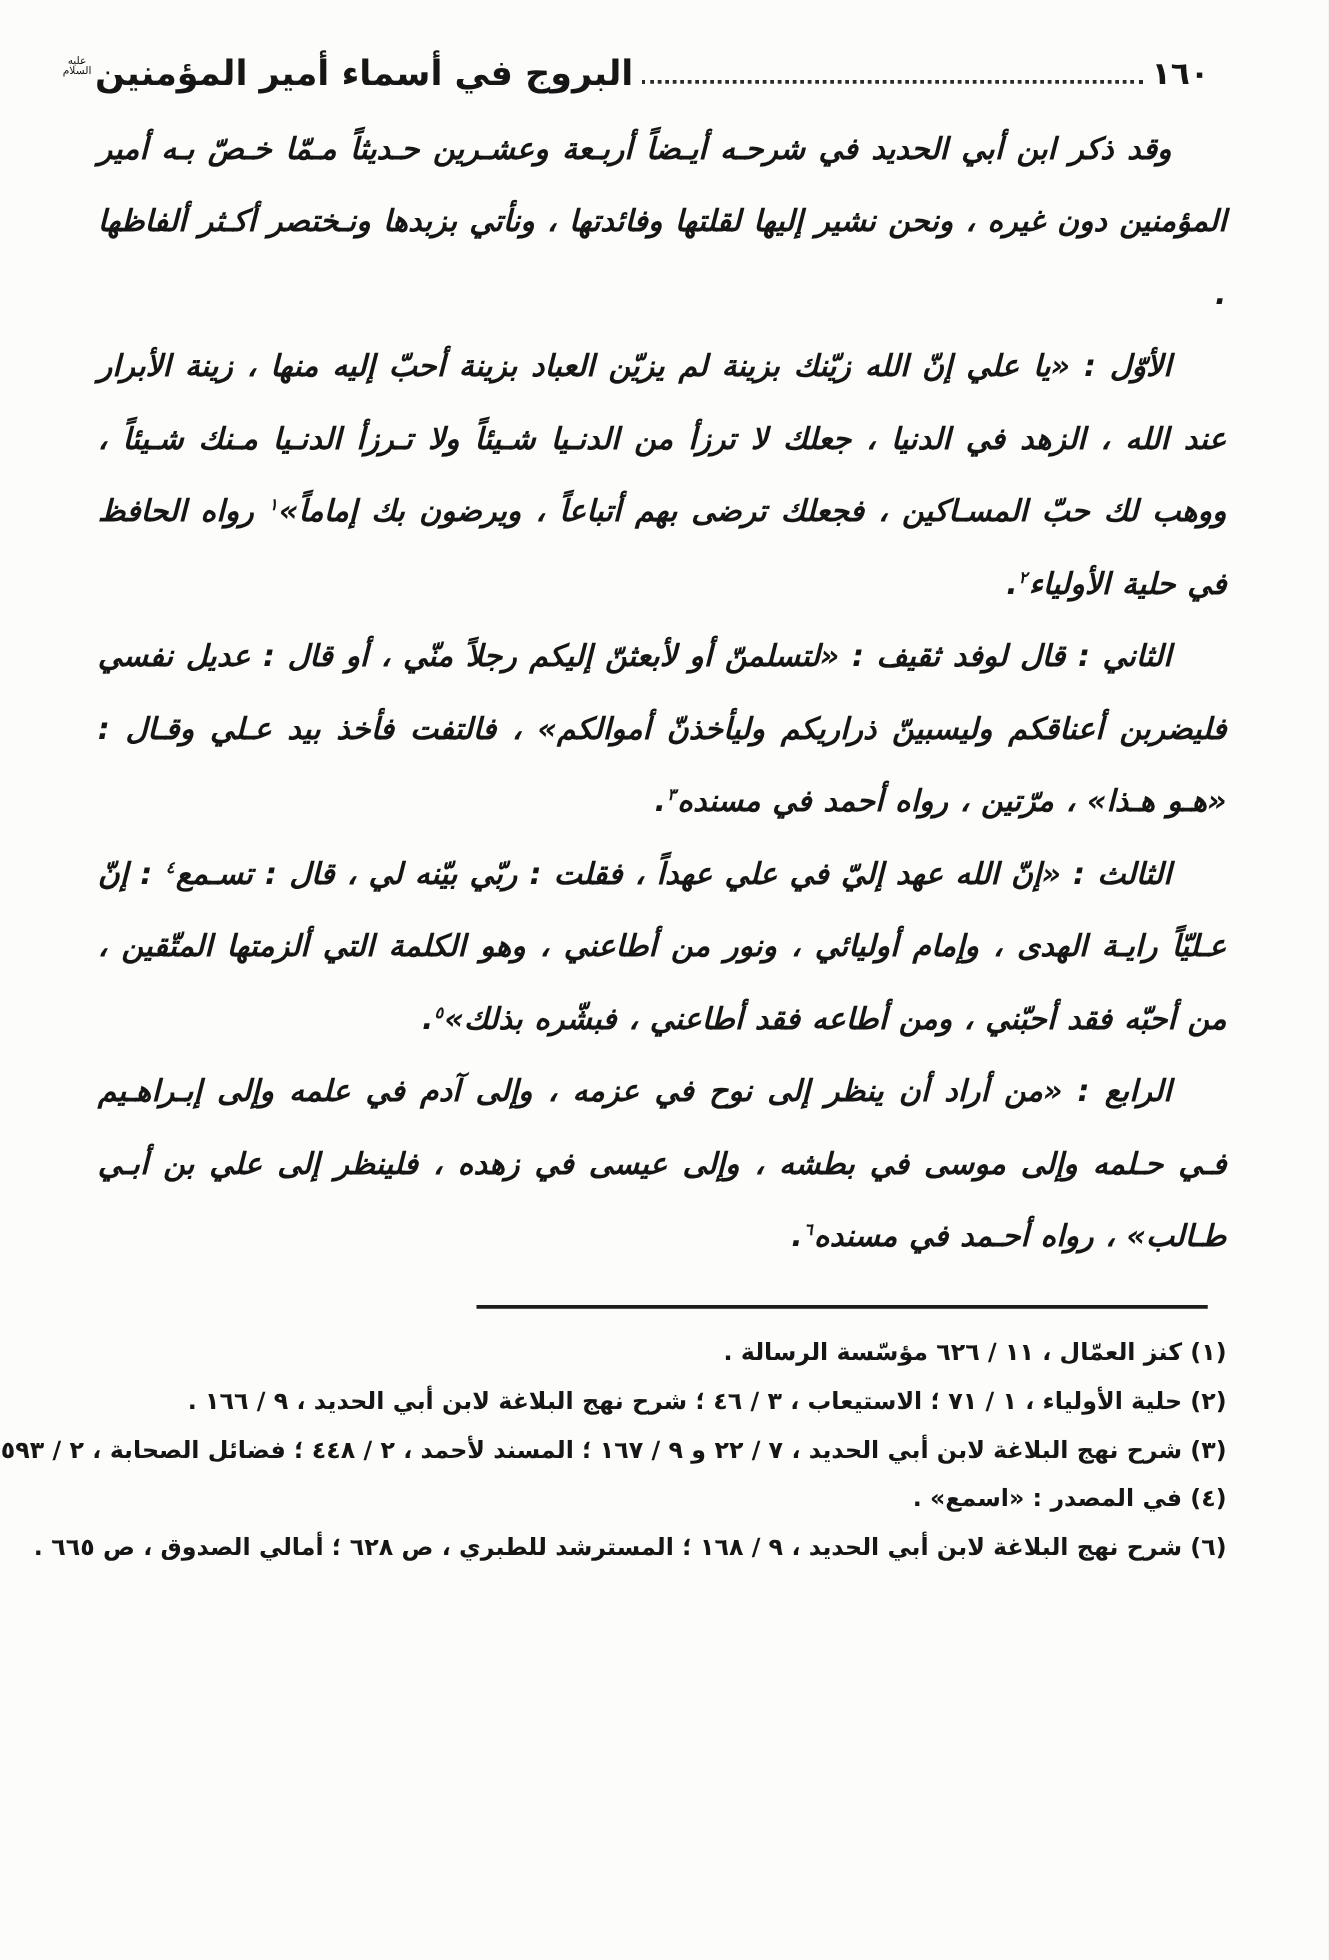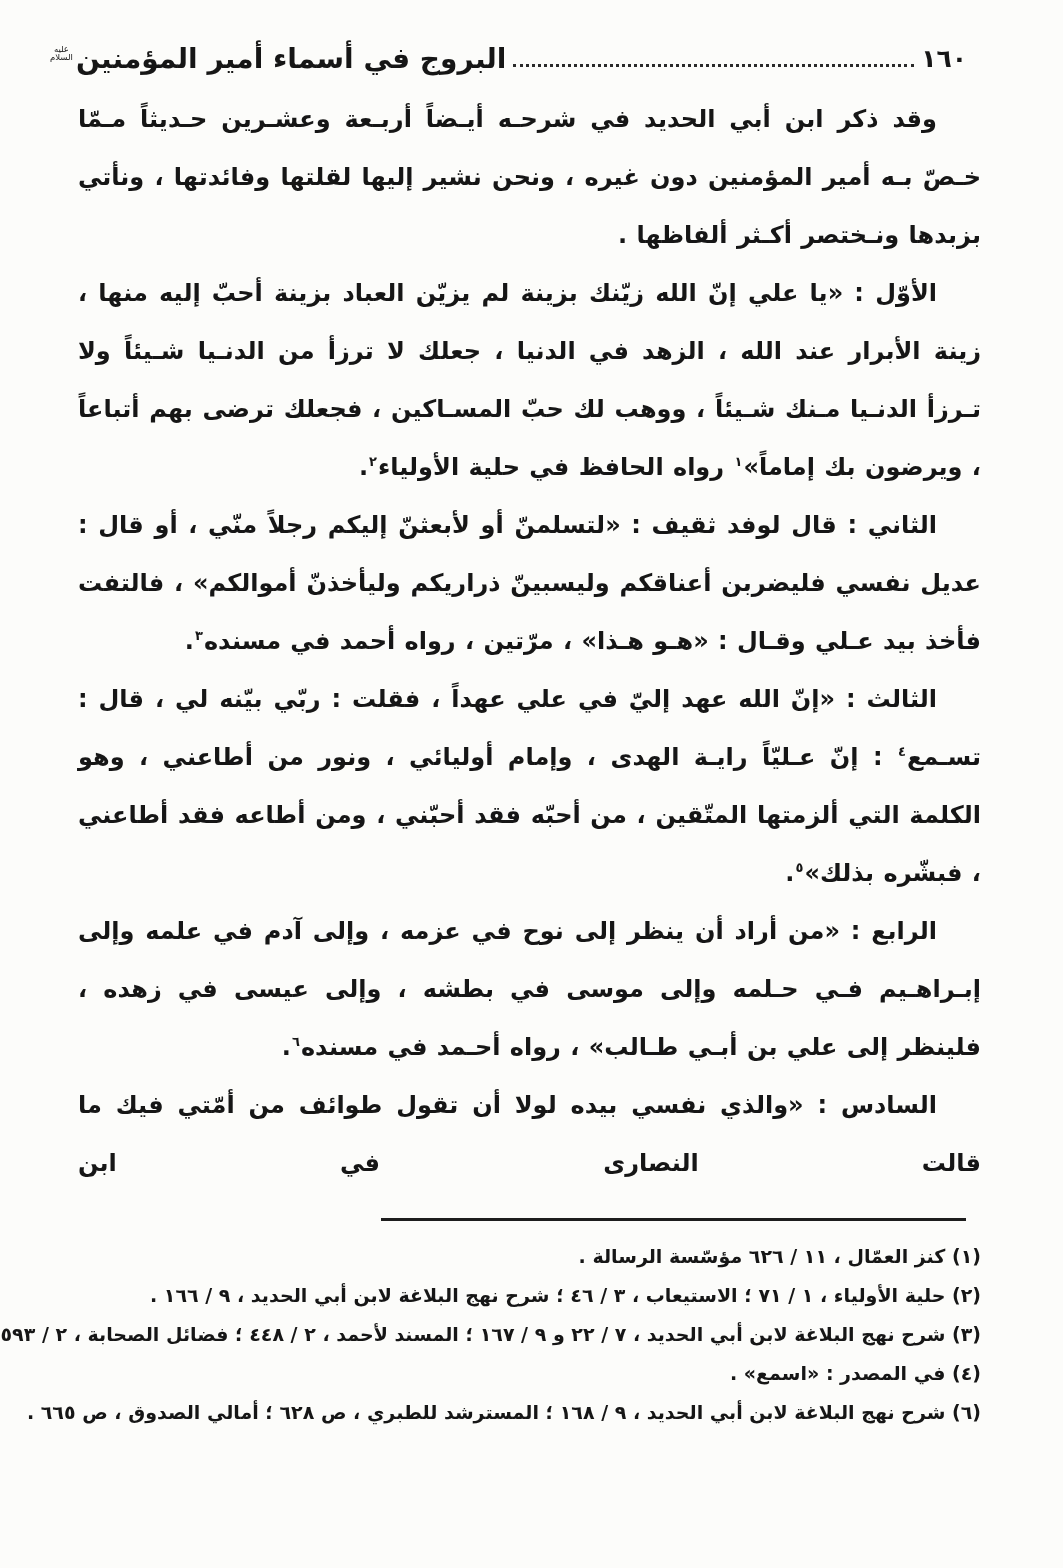--- a/index.html
+++ b/index.html
@@ -47,20 +47,21 @@
     flex-direction:column;
     align-items:center;
     font-size:8.5px;
     line-height:8px;
     font-weight:normal;
     transform:translateY(-6px);
   }
   
   .body-text{
     margin:16px 82px 0 78px;
+    font-style:italic;
   }
   .body-text p{
     margin:0;
     font-size:24px;
     font-weight:bold;
     line-height:58px;
     text-align:justify;
     text-indent:44px;
     word-spacing:1px;
   }
@@ -111,21 +112,20 @@
       </span>
     </span>
   </div>
 
   <div class="body-text">
       <p>وقد ذكر ابن أبي الحديد في شرحـه أيـضاً أربـعة وعشـرين حـديثاً مـمّا خـصّ بـه أمير المؤمنين دون غيره ، ونحن نشير إليها لقلتها وفائدتها ، ونأتي بزبدها ونـختصر أكـثر ألفاظها .</p>
       <p>الأوّل : «يا علي إنّ الله زيّنك بزينة لم يزيّن العباد بزينة أحبّ إليه منها ، زينة الأبرار عند الله ، الزهد في الدنيا ، جعلك لا ترزأ من الدنـيا شـيئاً ولا تـرزأ الدنـيا مـنك شـيئاً ، ووهب لك حبّ المسـاكين ، فجعلك ترضى بهم أتباعاً ، ويرضون بك إماماً»<sup>١</sup> رواه الحافظ في حلية الأولياء<sup>٢</sup>.</p>
       <p>الثاني : قال لوفد ثقيف : «لتسلمنّ أو لأبعثنّ إليكم رجلاً منّي ، أو قال : عديل نفسي فليضربن أعناقكم وليسبينّ ذراريكم وليأخذنّ أموالكم» ، فالتفت فأخذ بيد عـلي وقـال : «هـو هـذا» ، مرّتين ، رواه أحمد في مسنده<sup>٣</sup>.</p>
       <p>الثالث : «إنّ الله عهد إليّ في علي عهداً ، فقلت : ربّي بيّنه لي ، قال : تسـمع<sup>٤</sup> : إنّ عـليّاً رايـة الهدى ، وإمام أوليائي ، ونور من أطاعني ، وهو الكلمة التي ألزمتها المتّقين ، من أحبّه فقد أحبّني ، ومن أطاعه فقد أطاعني ، فبشّره بذلك»<sup>٥</sup>.</p>
       <p>الرابع : «من أراد أن ينظر إلى نوح في عزمه ، وإلى آدم في علمه وإلى إبـراهـيم فـي حـلمه وإلى موسى في بطشه ، وإلى عيسى في زهده ، فلينظر إلى علي بن أبـي طـالب» ، رواه أحـمد في مسنده<sup>٦</sup>.</p>
-      <p class="cont">السادس : «والذي نفسي بيده لولا أن تقول طوائف من أمّتي فيك ما قالت النصارى في ابن</p>
     </div>
 
   <div class="fn-sep"></div>
 
   <div class="footnotes">
       <div class="fn-row">
         <span class="fn">(١) كنز العمّال ، ١١ / ٦٢٦ مؤسّسة الرسالة .</span>
       </div>
       <div class="fn-row">
         <span class="fn">(٢) حلية الأولياء ، ١ / ٧١ ؛ الاستيعاب ، ٣ / ٤٦ ؛ شرح نهج البلاغة لابن أبي الحديد ، ٩ / ١٦٦ .</span>

